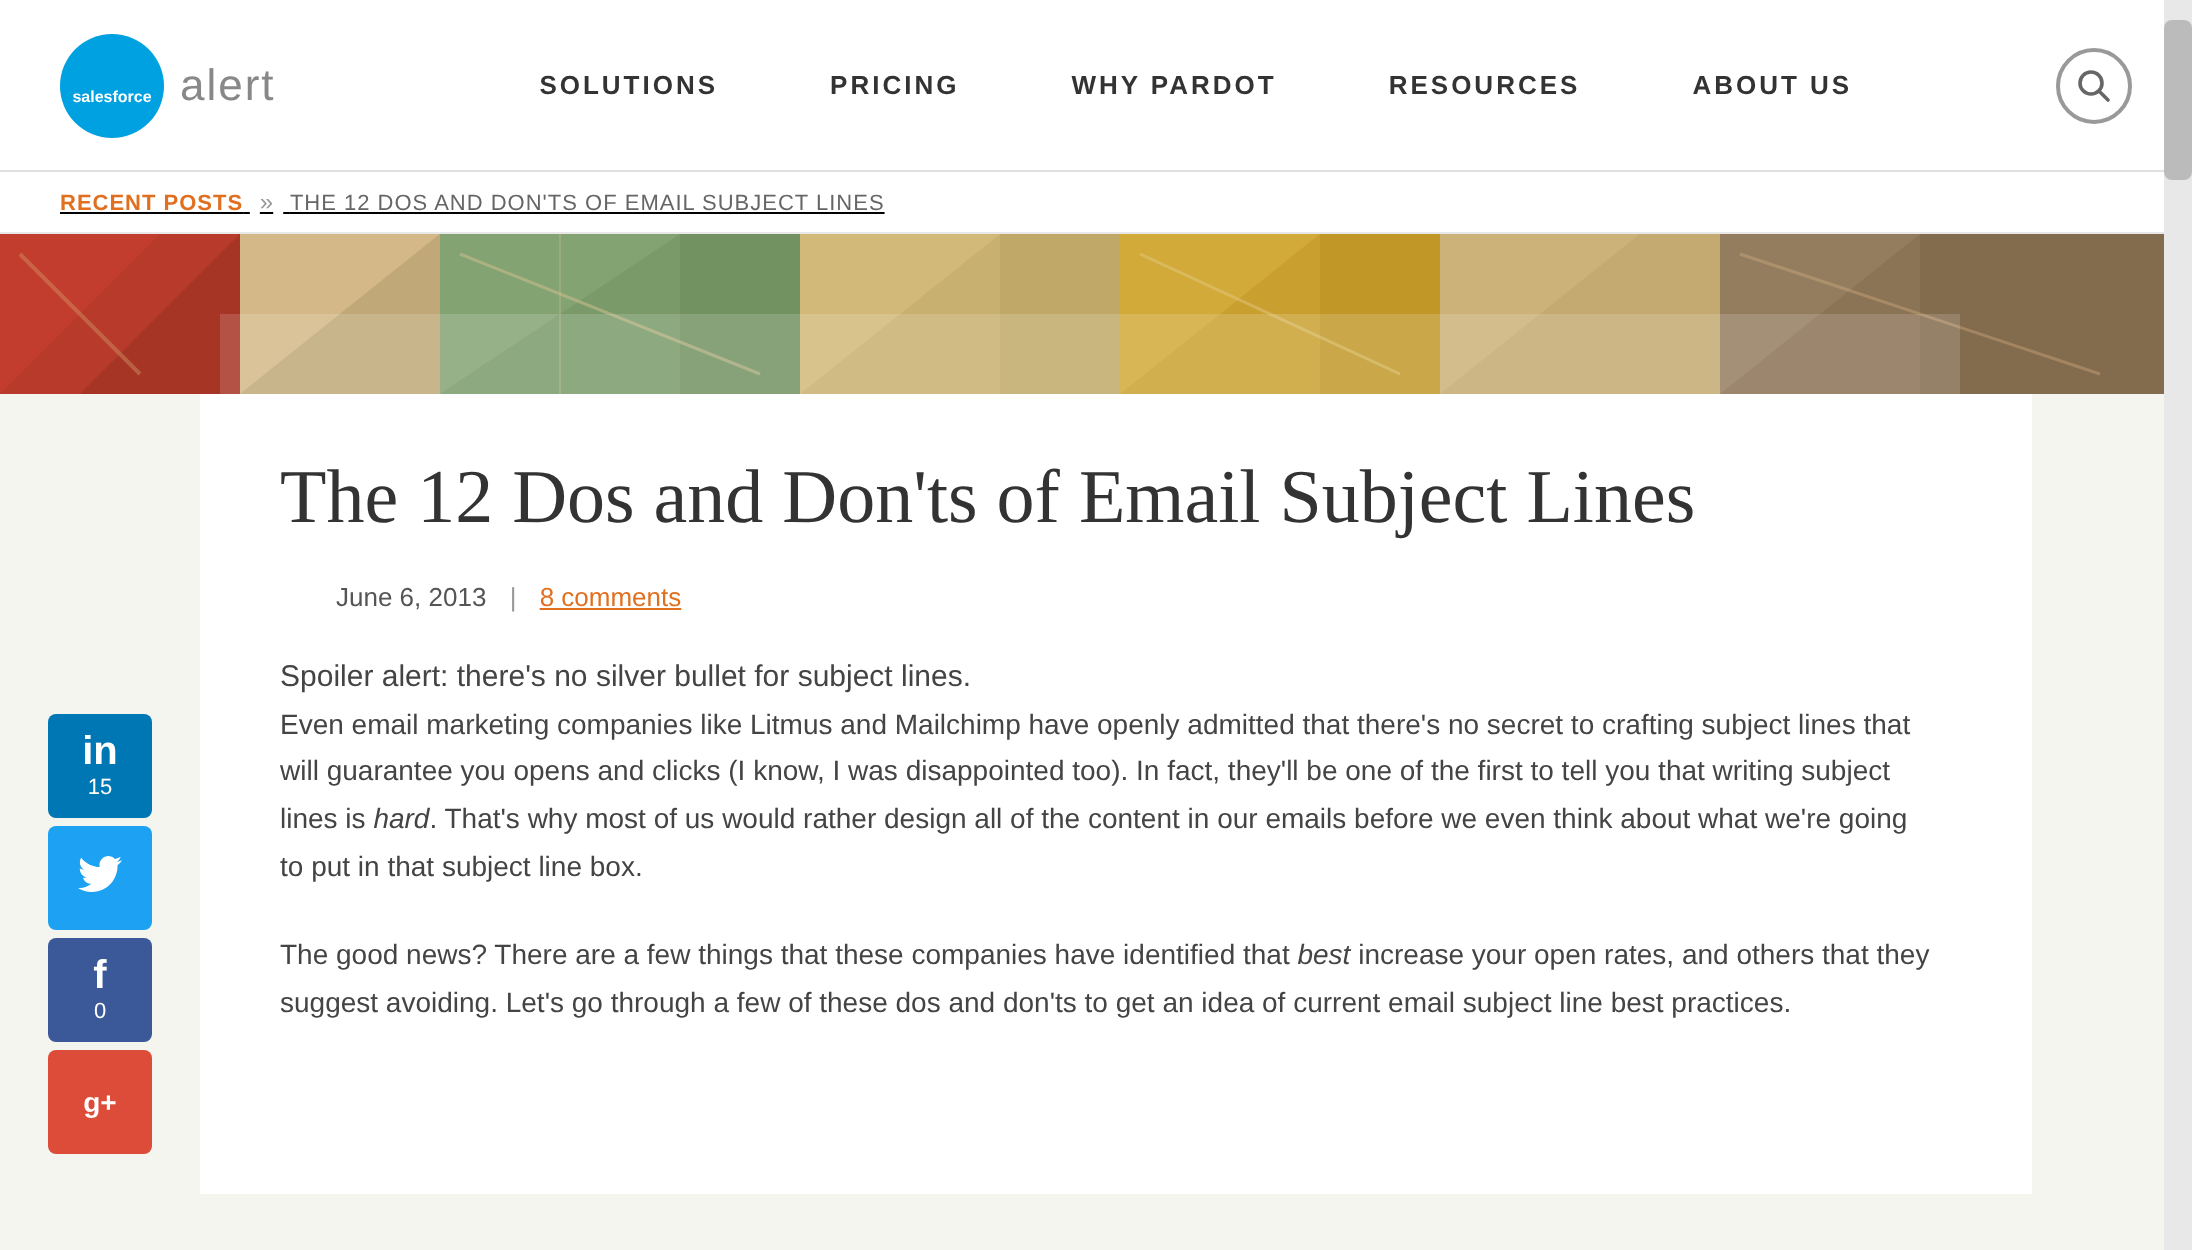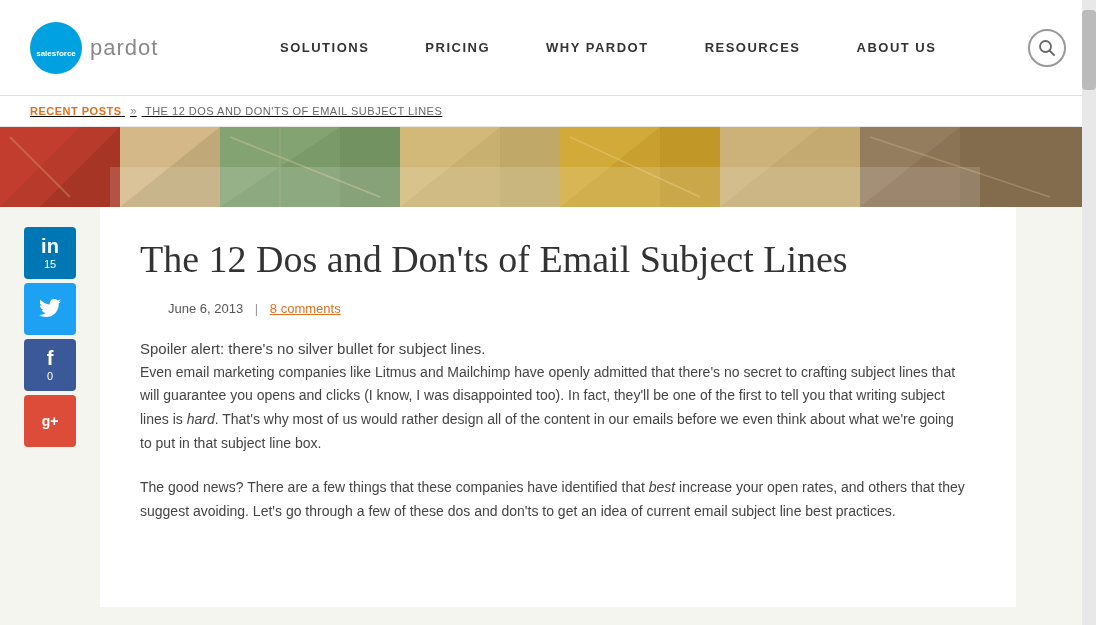--- a/index.html
+++ b/index.html
@@ -5,21 +5,21 @@
     * { box-sizing: border-box; margin: 0; padding: 0; }
     body { font-family: 'Arial', sans-serif; background: #f5f5f0; width: 1096px; overflow-x: hidden; }
 
     
     #header {
       background: #fff;
       border-bottom: 1px solid #e0e0e0;
       display: flex;
       align-items: center;
       padding: 4px 30px;
-      height: 96px;
+      height: 86px;
       position: relative;
     }
     #logo-area {
       display: flex;
       align-items: center;
       margin-right: 40px;
     }
     .sf-cloud {
       width: 52px;
       height: 52px;
@@ -100,20 +100,21 @@
       display: flex;
       background: #f5f5f0;
     }
     #social-sidebar {
       width: 100px;
       padding: 20px 15px;
       display: flex;
       flex-direction: column;
       gap: 4px;
       align-items: center;
+      justify-content: flex-end;
     }
     .social-btn {
       width: 52px;
       height: 52px;
       border-radius: 4px;
       display: flex;
       flex-direction: column;
       align-items: center;
       justify-content: center;
       cursor: pointer;
@@ -197,21 +198,21 @@
     <div class="sf-cloud">
       <svg width="52" height="52" viewBox="0 0 52 52">
 
         <ellipse cx="26" cy="30" rx="22" ry="14" fill="#00a1e0"></ellipse>
         <ellipse cx="18" cy="24" rx="10" ry="9" fill="#00a1e0"></ellipse>
         <ellipse cx="32" cy="22" rx="12" ry="10" fill="#00a1e0"></ellipse>
         <ellipse cx="26" cy="19" rx="9" ry="8" fill="#00a1e0"></ellipse>
         <text x="26" y="34" font-size="8" fill="white" text-anchor="middle" font-weight="bold" font-family="Arial">salesforce</text>
       </svg>
     </div>
-    <span class="pardot-text">pardot</span>
+    <span class="pardot-text">alert</span>
   </div>
 
   <nav>
     <span class="nav-item">SOLUTIONS</span>
     <span class="nav-item">PRICING</span>
     <span class="nav-item">WHY PARDOT</span>
     <span class="nav-item">RESOURCES</span>
     <span class="nav-item">ABOUT US</span>
   </nav>
 

